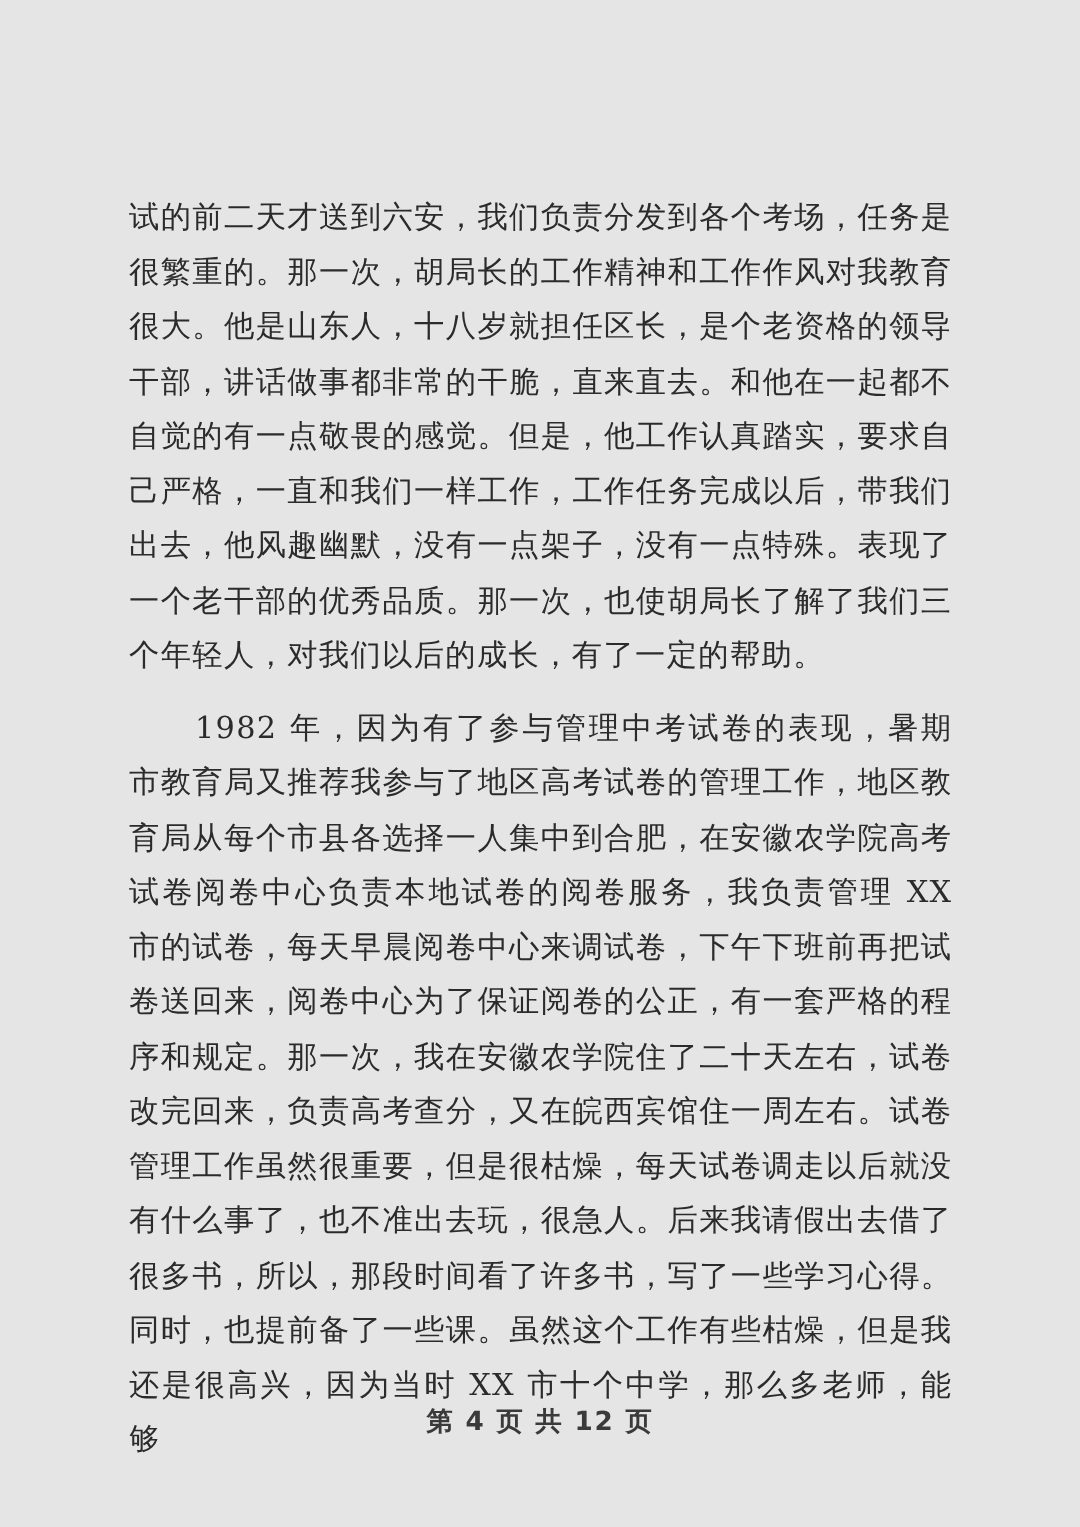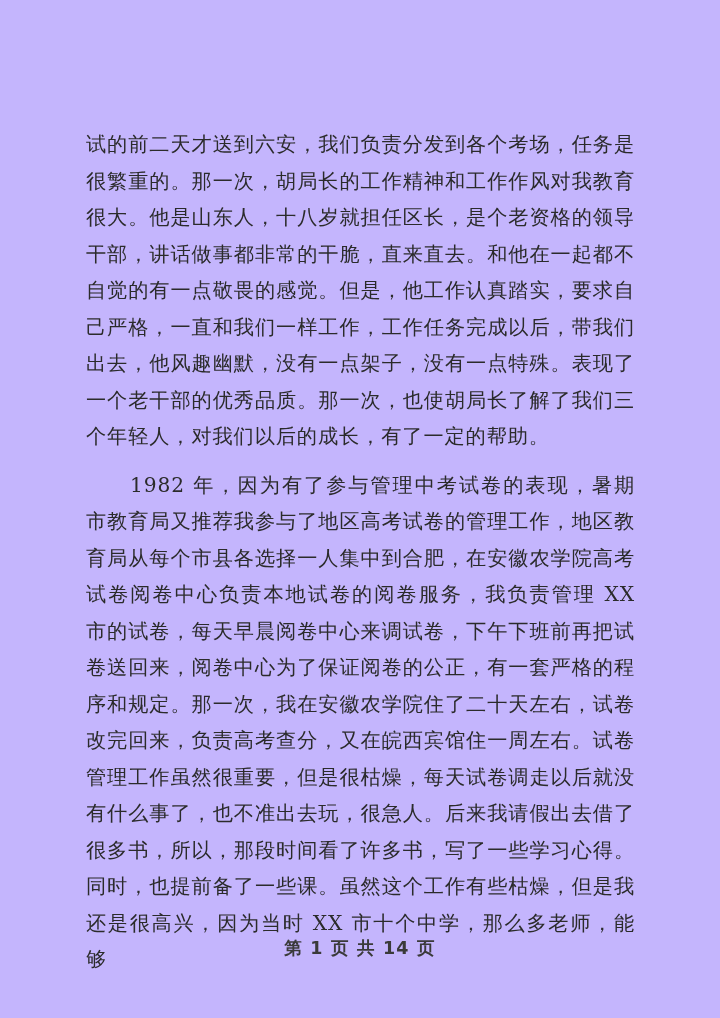--- a/index.html
+++ b/index.html
@@ -12,21 +12,21 @@
     height: 1018px;
     position: relative;
     overflow: hidden;
     font-family: "DejaVu Serif", "Liberation Serif", serif;
     -webkit-font-smoothing: antialiased;
   }
 
   .page {
     position: absolute;
     inset: 0;
-    background: #c4b5fd;
+    background: #e5e5e5;
   }
 
   .doc-body {
     position: absolute;
     left: 86px;
     top: 126px;
     width: 549px;
   }
 
   .para {
@@ -72,16 +72,16 @@
 
   <div class="doc-body">
 
     <p class="para">试的前二天才送到六安，我们负责分发到各个考场，任务是很繁重的。那一次，胡局长的工作精神和工作作风对我教育很大。他是山东人，十八岁就担任区长，是个老资格的领导干部，讲话做事都非常的干脆，直来直去。和他在一起都不自觉的有一点敬畏的感觉。但是，他工作认真踏实，要求自己严格，一直和我们一样工作，工作任务完成以后，带我们出去，他风趣幽默，没有一点架子，没有一点特殊。表现了一个老干部的优秀品质。那一次，也使胡局长了解了我们三个年轻人，对我们以后的成长，有了一定的帮助。</p>
 
     <p class="para indent">1982 年，因为有了参与管理中考试卷的表现，暑期市教育局又推荐我参与了地区高考试卷的管理工作，地区教育局从每个市县各选择一人集中到合肥，在安徽农学院高考试卷阅卷中心负责本地试卷的阅卷服务，我负责管理 XX 市的试卷，每天早晨阅卷中心来调试卷，下午下班前再把试卷送回来，阅卷中心为了保证阅卷的公正，有一套严格的程序和规定。那一次，我在安徽农学院住了二十天左右，试卷改完回来，负责高考查分，又在皖西宾馆住一周左右。试卷管理工作虽然很重要，但是很枯燥，每天试卷调走以后就没有什么事了，也不准出去玩，很急人。后来我请假出去借了很多书，所以，那段时间看了许多书，写了一些学习心得。同时，也提前备了一些课。虽然这个工作有些枯燥，但是我还是很高兴，因为当时 XX 市十个中学，那么多老师，能够</p>
 
   </div>
 
   <div class="footer">
-    <span>第 1 页  共 14 页</span>
+    <span>第 4 页  共 12 页</span>
   </div>
 
 </div>
 
 </body></html>

